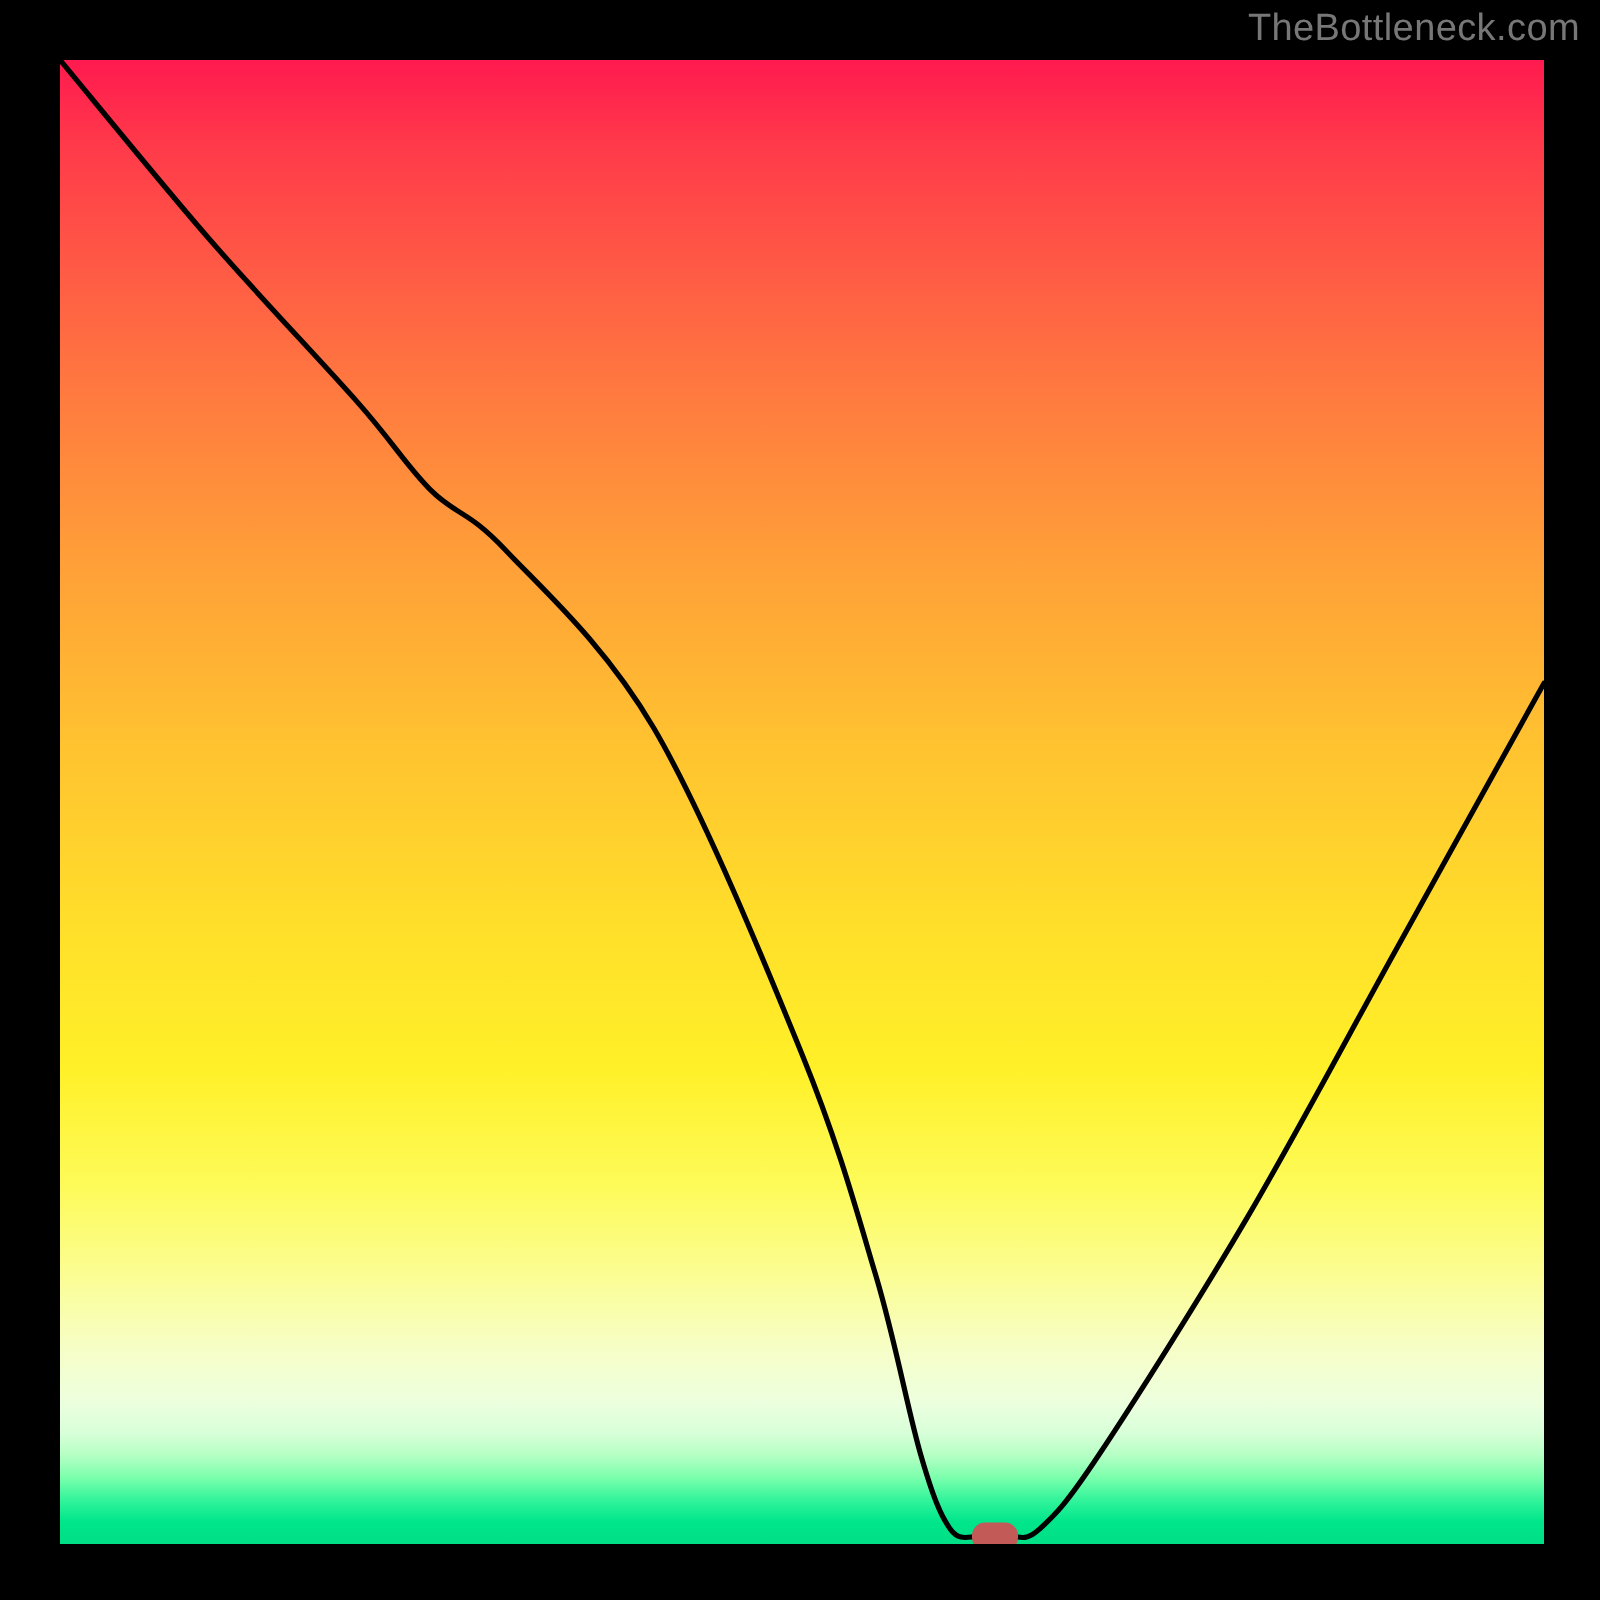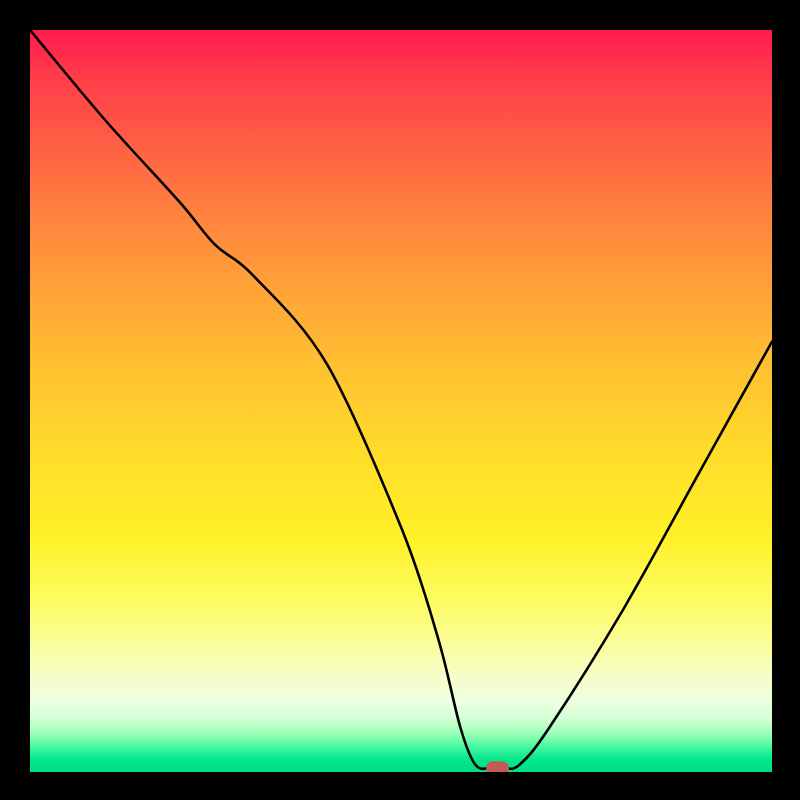--- a/index.html
+++ b/index.html
@@ -69,20 +69,21 @@
   .marker {
     fill: #c25a58;
     stroke: #c25a58;
   }
 </style>
 </head>
 <body>
 
 <div class="frame">
 
+  <div class="watermark">TheBottleneck.com</div>
 
   <div class="plot-area">
     <div class="gradient"></div>
 
     <svg class="curve" viewBox="0 0 742 742" preserveAspectRatio="none">
       <path fill="none" stroke="#000" stroke-width="2.6" stroke-linejoin="round" stroke-linecap="round" d="M0.0,0.0 C12.4,14.8 49.5,60.6 74.2,89.0 C98.9,117.5 129.8,149.6 148.4,170.7 C167.0,191.7 173.1,202.8 185.5,215.2 C197.9,227.5 204.0,225.1 222.6,244.9 C241.2,264.6 272.1,291.9 296.8,333.9 C321.5,375.9 352.4,451.4 371.0,497.1 C389.6,542.9 398.2,575.1 408.1,608.4 C418.0,641.8 424.2,676.5 430.4,697.5 C436.5,718.5 440.3,727.8 445.2,734.6 C450.1,741.4 455.1,737.7 460.0,738.3 C465.0,738.9 469.9,738.9 474.9,738.3 C479.8,737.7 482.3,741.4 489.7,734.6 C497.1,727.8 502.1,723.5 519.4,697.5 C536.7,671.5 568.9,620.8 593.6,578.8 C618.3,536.7 643.1,489.7 667.8,445.2 C692.5,400.7 729.6,333.9 742.0,311.6"></path>
       <rect class="marker" rx="6" ry="6" width="22" height="13" x="456.5" y="731.8"></rect>
     </svg>
   </div>
 

